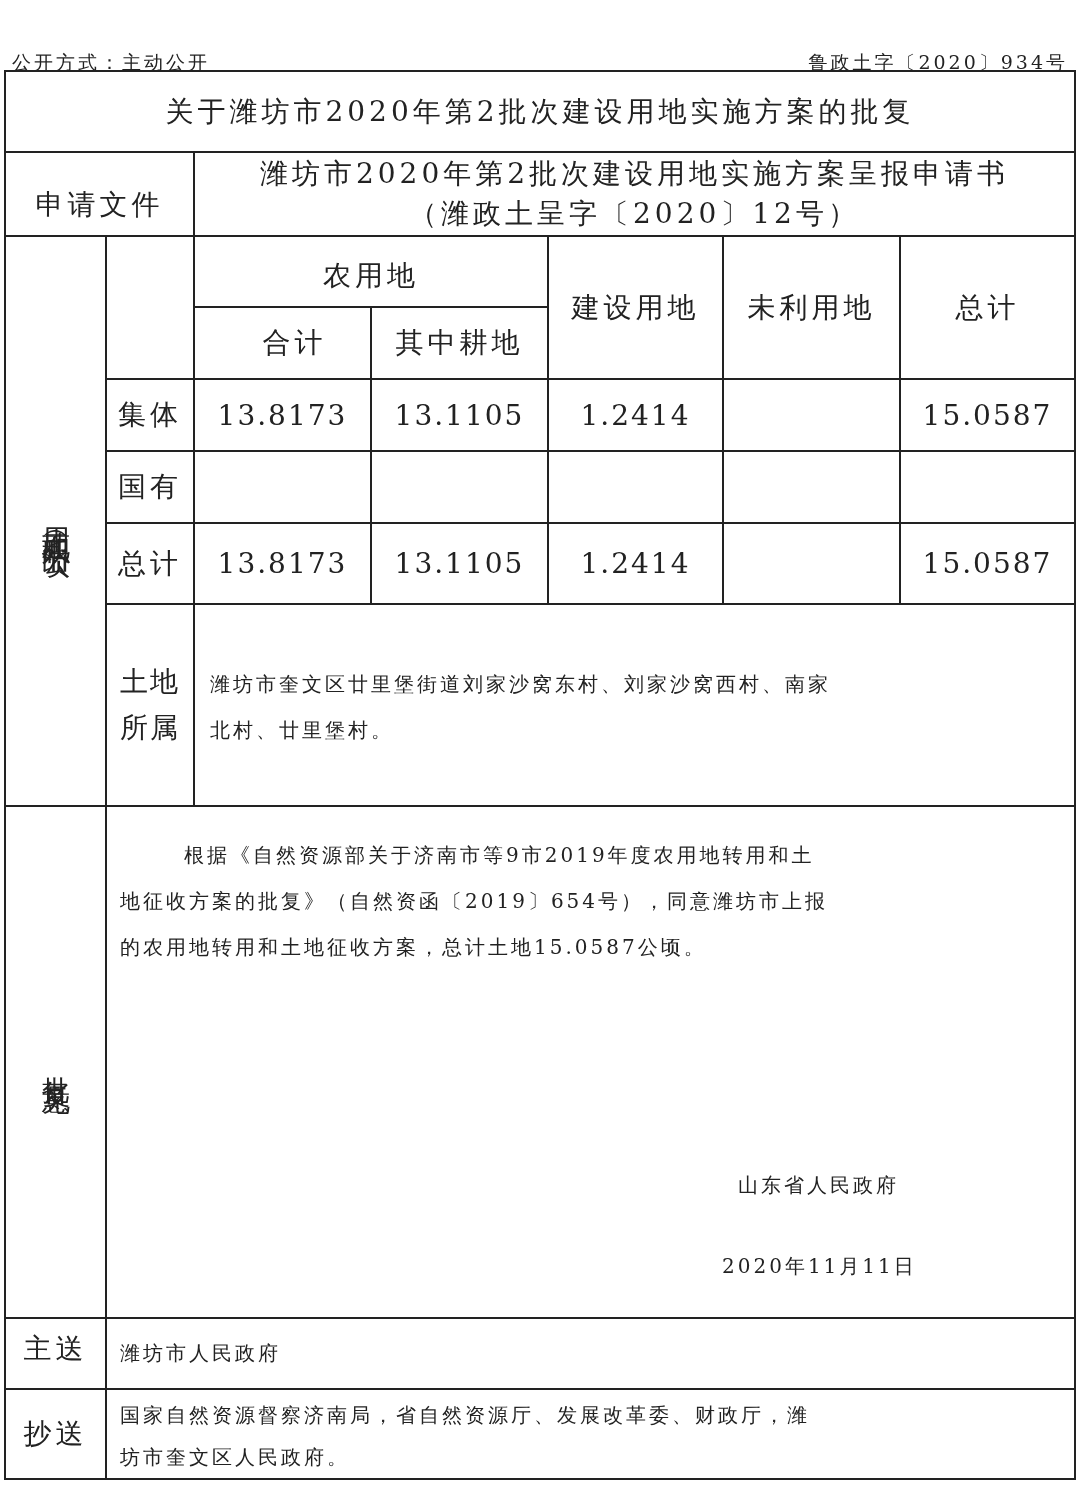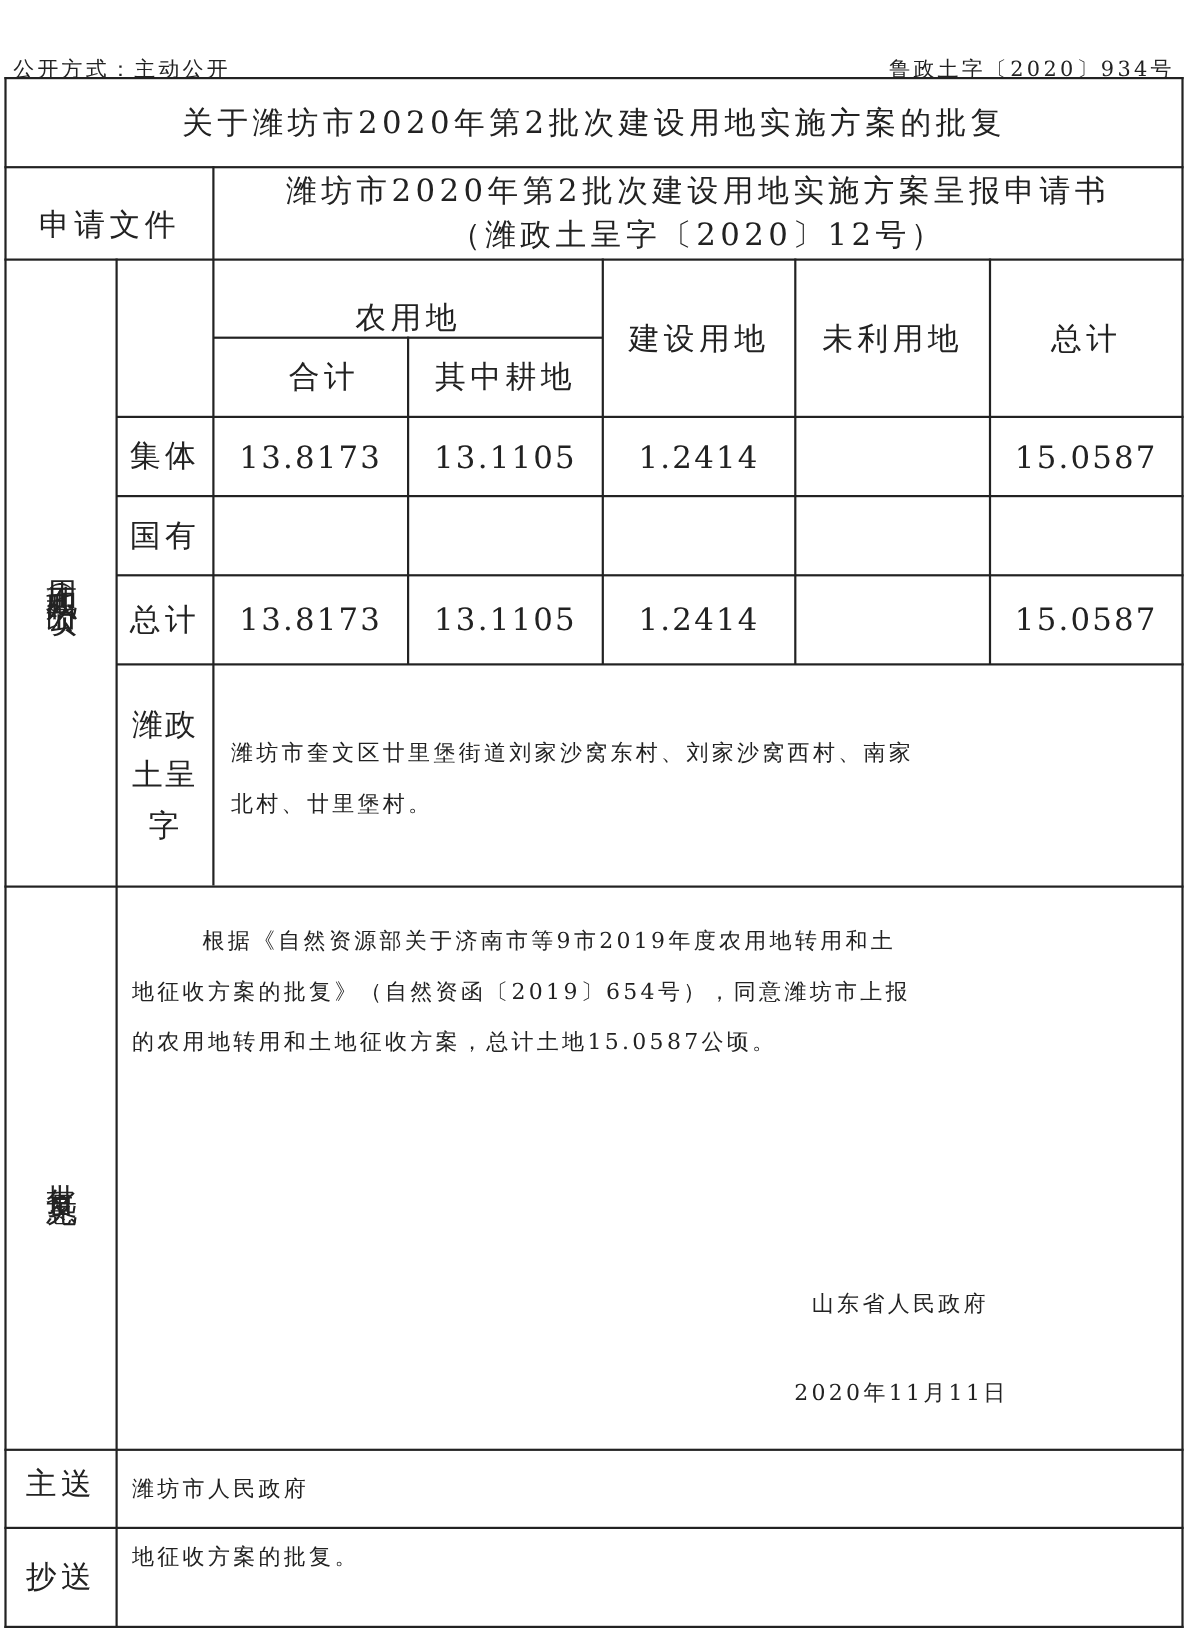--- a/index.html
+++ b/index.html
@@ -54,21 +54,21 @@
 <div class="cell" style="left:6px; top:153px; width:187px; height:104px;">申请文件</div>
 <div class="cell" style="left:195px; top:153px; width:879px; height:82px; flex-direction:column; line-height:40px;">
   <span>潍坊市2020年第2批次建设用地实施方案呈报申请书</span>
   <span>（潍政土呈字〔2020〕12号）</span>
 </div>
 
 <div class="cell" style="left:6px; top:237px; width:99px; height:568px;">
   <span class="vert">用地面积（公顷）</span>
 </div>
 
-<div class="cell" style="left:195px; top:254px; width:352px; height:69px;text-align:right;">农用地</div>
+<div class="cell" style="left:195px; top:241px; width:352px; height:69px;text-align:right;">农用地</div>
 <div class="cell" style="left:195px; top:308px; width:199px; height:70px;">合计</div>
 <div class="cell" style="left:372px; top:308px; width:175px; height:70px;">其中耕地</div>
 <div class="cell" style="left:549px; top:237px; width:173px; height:141px;">建设用地</div>
 <div class="cell" style="left:724px; top:237px; width:175px; height:141px;">未利用地</div>
 <div class="cell" style="left:901px; top:237px; width:173px; height:141px;">总计</div>
 
 <div class="cell" style="left:107px; top:380px; width:86px; height:70px;">集体</div>
 <div class="cell num" style="left:195px; top:380px; width:175px; height:70px;">13.8173</div>
 <div class="cell num" style="left:372px; top:380px; width:175px; height:70px;">13.1105</div>
 <div class="cell num" style="left:549px; top:380px; width:173px; height:70px;">1.2414</div>
@@ -83,21 +83,21 @@
 <div class="cell num" style="left:901px; top:452px; width:173px; height:70px;"></div>
 
 <div class="cell" style="left:107px; top:524px; width:86px; height:79px;">总计</div>
 <div class="cell num" style="left:195px; top:524px; width:175px; height:79px;">13.8173</div>
 <div class="cell num" style="left:372px; top:524px; width:175px; height:79px;">13.1105</div>
 <div class="cell num" style="left:549px; top:524px; width:173px; height:79px;">1.2414</div>
 <div class="cell num" style="left:724px; top:524px; width:175px; height:79px;"></div>
 <div class="cell num" style="left:901px; top:524px; width:173px; height:79px;">15.0587</div>
 
 <div class="cell" style="left:107px; top:605px; width:86px; height:200px;">
-  <span style="width:60px; line-height:46px; letter-spacing:2px;">潍政土呈字</span>
+  <span style="width:60px; line-height:46px; letter-spacing:2px;">土地所属</span>
 </div>
 <div class="para" style="left:210px; top:661px; width:860px;">
   <div>潍坊市奎文区廿里堡街道刘家沙窝东村、刘家沙窝西村、南家</div>
   <div>北村、廿里堡村。</div>
 </div>
 
 <div class="cell" style="left:6px; top:807px; width:99px; height:510px;">
   <span class="vert">批复意见</span>
 </div>
 <div class="para" style="left:120px; top:832px; width:950px;">
@@ -106,14 +106,15 @@
   <div>的农用地转用和土地征收方案，总计土地15.0587公顷。</div>
 </div>
 <div class="para" style="left:738px; top:1162px;">山东省人民政府</div>
 <div class="para" style="left:722px; top:1243px;">2020年11月11日</div>
 
 <div class="cell" style="left:6px; top:1319px; width:99px; height:59px;">主送</div>
 <div class="para" style="left:120px; top:1330px;">潍坊市人民政府</div>
 
 <div class="cell" style="left:6px; top:1390px; width:99px; height:88px;">抄送</div>
 <div class="para" style="left:120px; top:1394px; width:950px; line-height:42px;">
-  <div>地征收方案的批复。</div>
+  <div>国家自然资源督察济南局，省自然资源厅、发展改革委、财政厅，潍</div>
+  <div>坊市奎文区人民政府。</div>
 </div>
 
 </body></html>

